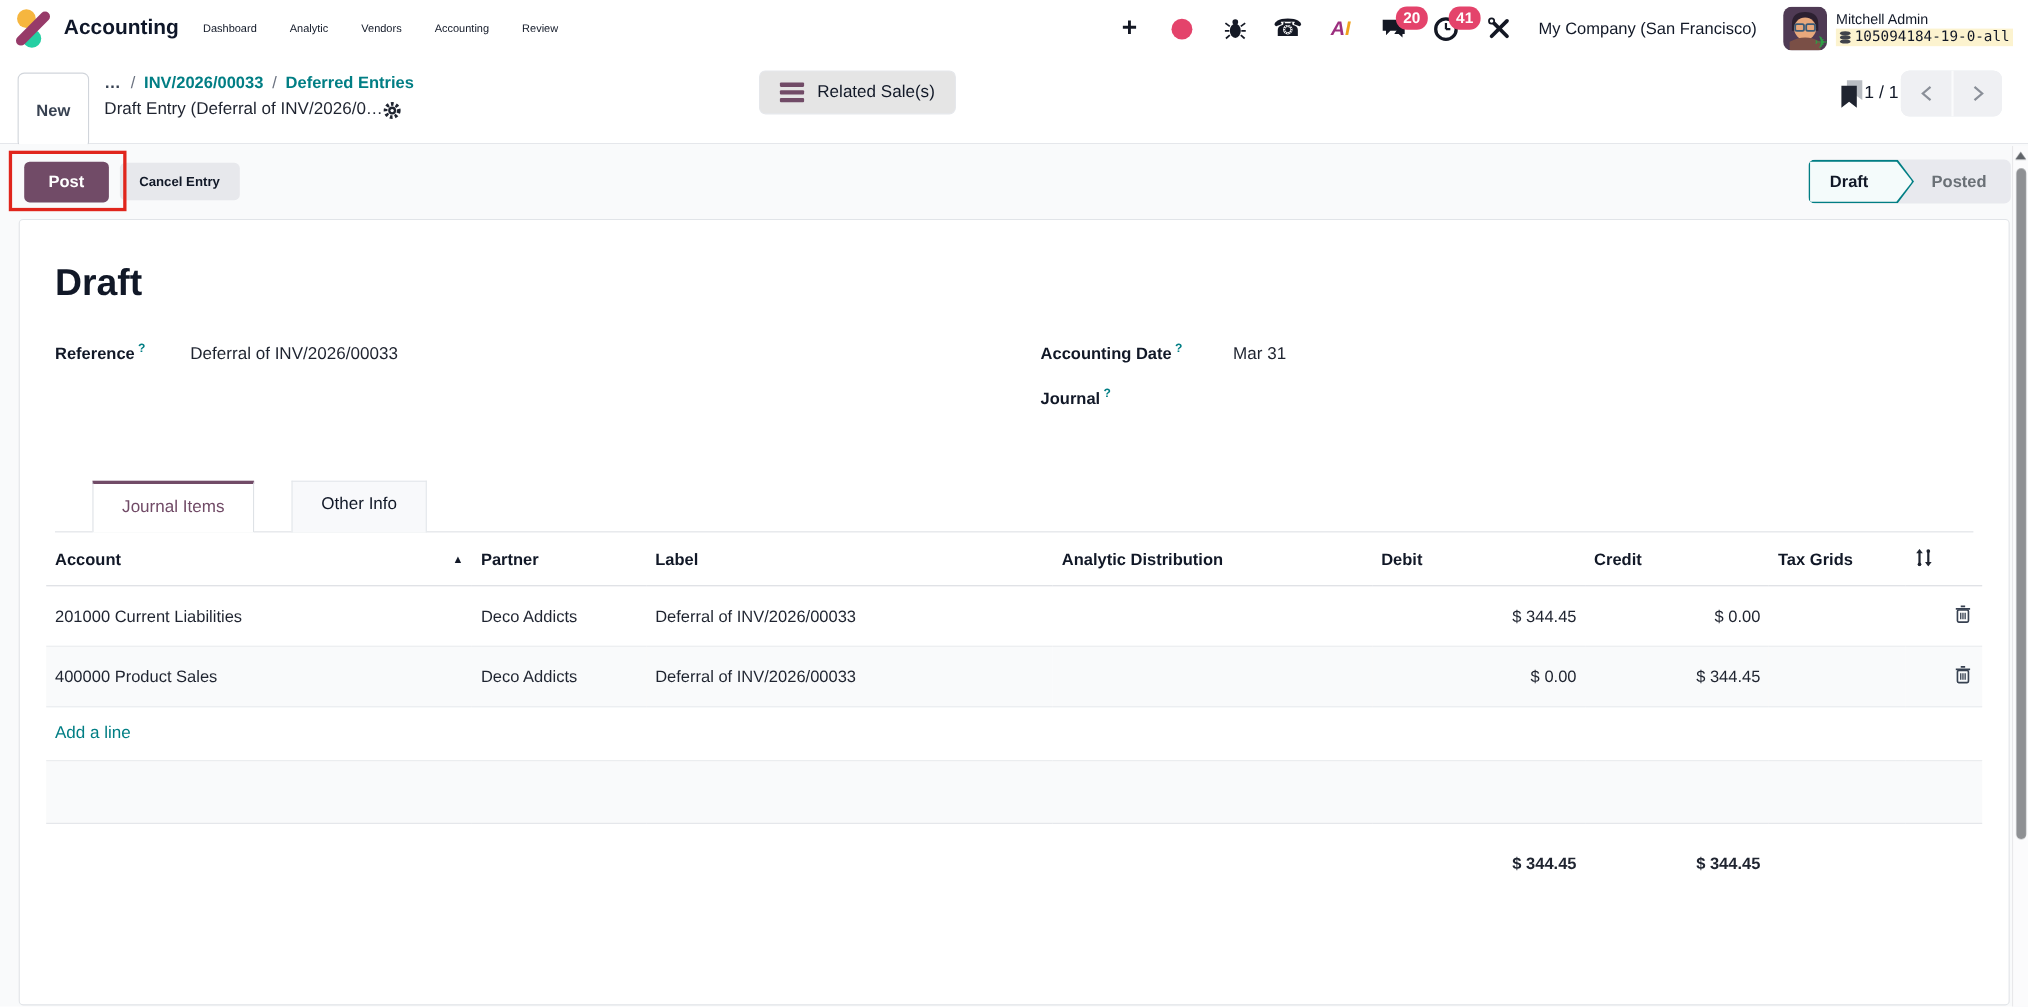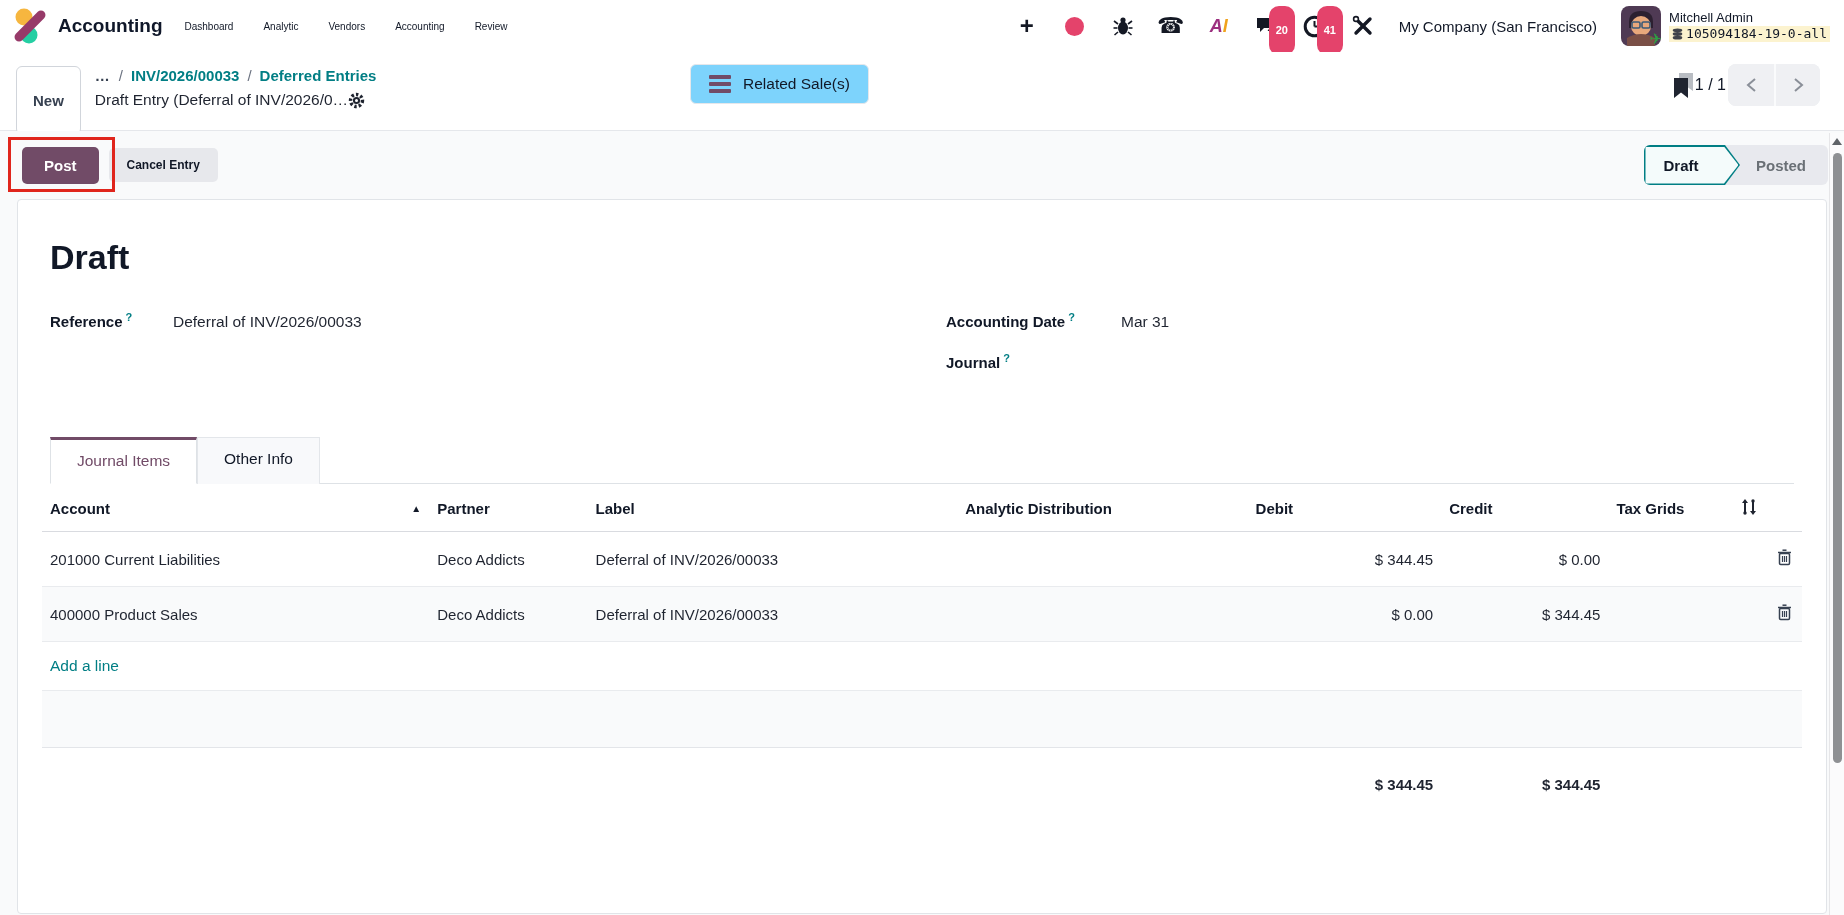--- a/index.html
+++ b/index.html
@@ -22,21 +22,21 @@
   .nav-right { margin-left:auto; display:flex; align-items:center; gap:24px; }
   .nav-icon { position:relative; display:inline-flex; align-items:center; justify-content:center;
               width:24px; height:24px; cursor:pointer; color:#141824; }
   .plus-glyph { font-size:24px; font-weight:700; line-height:1; color:#141824; }
   .record-dot { width:19px; height:19px; border-radius:50%; background:#e4436b; }
   .phone-glyph { font-size:22px; color:#141824; }
   .ai-a { font-weight:800; font-size:18px; color:#9c2f7f; font-style:italic; }
   .ai-i { font-weight:800; font-size:18px; color:#f0a21c; font-style:italic; }
   .badge {
     position:absolute; top:-8px; left:14px; background:#e4436b; color:#fff;
-    border-radius:10px; font-size:11px; font-weight:700; padding:18px 7px; line-height:1.2;text-align:center;
+    border-radius:10px; font-size:14px; font-weight:700; padding:2px 7px; line-height:1.2;text-align:center;
   }
   .company-name { font-size:15px; color:#111827; cursor:pointer; }
   .user-menu { display:flex; align-items:center; gap:8px; cursor:pointer; }
   .avatar { width:40px; height:40px; border-radius:8px; overflow:hidden; position:relative; flex:none; }
   .avatar .plane { position:absolute; right:-1px; bottom:-2px; color:#2e9e44; font-size:15px; }
   .user-texts { display:flex; flex-direction:column; line-height:1.25; }
   .user-name { font-size:13px; color:#111827; }
   .user-db {
     font-family:"DejaVu Sans Mono", monospace; font-size:13px; color:#111827;
     background:#fcf3cf; padding:0 3px; display:flex; align-items:center; gap:3px;
@@ -53,21 +53,21 @@
   }
   .bc-block { margin-left:14px; padding-top:2px; }
   .bc-line1 { display:flex; align-items:center; gap:8px; font-size:15px; height:26px; }
   .bc-ellipsis { color:#374151; font-weight:700; letter-spacing:1px; cursor:pointer; }
   .bc-sep { color:#6b7280; }
   .bc-link { color:#017e84; font-weight:600; cursor:pointer; text-decoration:none; }
   .bc-line2 { display:flex; align-items:center; gap:0; font-size:15.5px; color:#1f2430; margin-top:3px; }
   .gear-svg { cursor:pointer; }
   .btn-related {
     position:absolute; left:690px; top:12px; display:flex; align-items:center; gap:12px;
-    background:#7dd3fc; border:1px solid #e5e7eb; border-radius:6px; padding:10px 18px;
+    background:#e5e5e5; border:1px solid #e5e7eb; border-radius:6px; padding:10px 18px;
     font-size:15.5px; color:#111827; cursor:pointer;
   }
   .bars-icon { display:inline-flex; flex-direction:column; gap:3px; }
   .bars-icon span { width:22px; height:4px; background:#714b67; border-radius:1px; }
   .cp-right { position:absolute; right:24px; top:12px; display:flex; align-items:center; gap:2px; }
   .bookmark-wrap { position:relative; width:22px; height:26px; cursor:pointer; }
   .pager-text { font-size:16px; color:#111827; }
   .pager-btns { display:flex; background:#eceef1; border-radius:8px; overflow:hidden; }
   .pager-btn { width:46px; height:42px; display:flex; align-items:center; justify-content:center;
                cursor:pointer; color:#8a8f98; background:#eff0f3; }
@@ -117,21 +117,21 @@
   .field-row { display:grid; margin-bottom:18px; align-items:baseline; }
   .fields-left .field-row { grid-template-columns:123px 1fr; }
   .fields-right .field-row { grid-template-columns:175px 1fr; margin-bottom:21px; }
   .field-label { font-weight:700; font-size:15px; color:#111827; }
   .help-sup { color:#017e84; font-size:11px; vertical-align:super; margin-left:3px; font-weight:600; cursor:default; }
   .field-value { font-size:15.5px; color:#1f2430; cursor:text; }
 
   
   .tabs { display:flex; border-bottom:1px solid #dee2e6; margin-top:44px; }
   .tab {
-    padding:12px 26px 13px 26px; font-size:15.5px; cursor:pointer; position:relative; top:1px;
+    padding:12px 26px 13px 26px; font-size:15.5px; cursor:pointer; position:relative; top:1px;margin-left:34px;
   }
   .tab.active {
     background:#fff; color:#714b67; border:1px solid #dee2e6; border-bottom:1px solid #fff;
     border-top:3px solid #714b67; font-weight:500;
   }
   .tab.inactive {
     background:#f8f9fb; color:#111827; border:1px solid #e3e6ea; border-bottom:none;
   }
 
   

